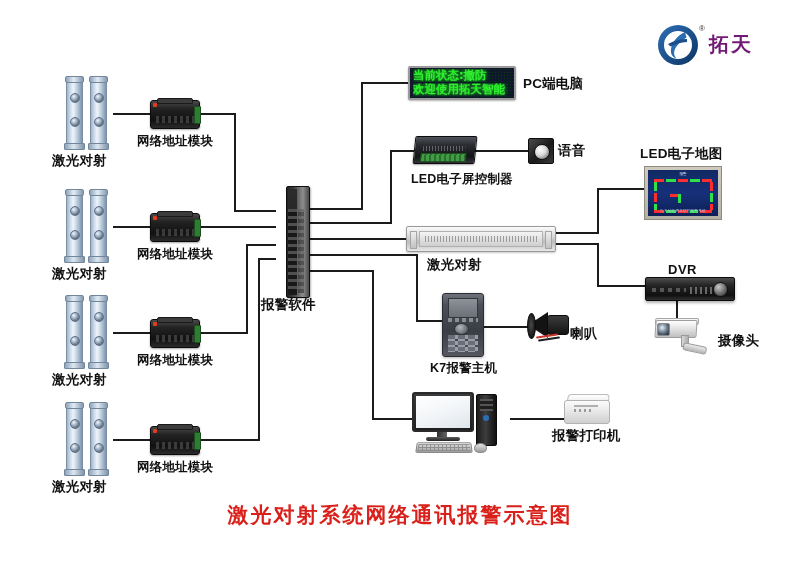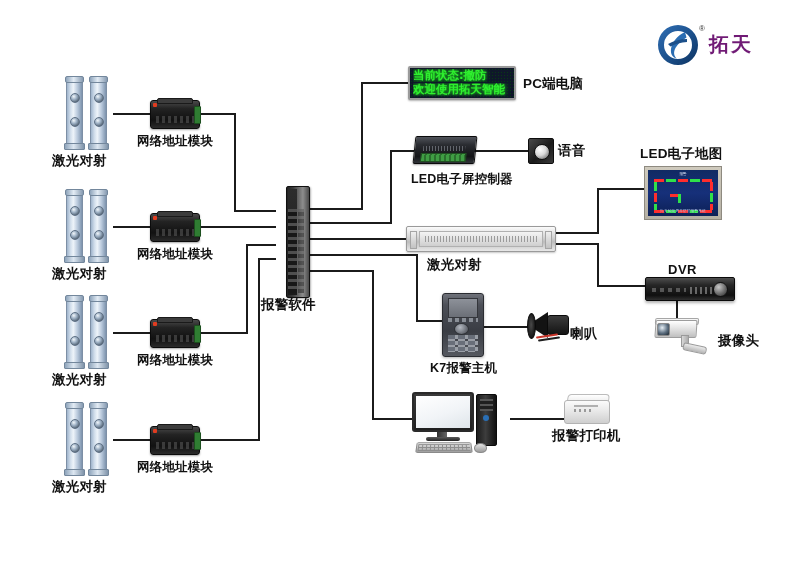--- a/index.html
+++ b/index.html
@@ -651,14 +651,15 @@
   </div>
 
   <div class="prn" style="left:564px;top:394px;">
     <span class="lid"></span>
       <span class="b"></span>
       <span class="slot"></span>
       <span class="dots"></span>
   </div>
   <div class="lbl big" style="left:552px;top:427px;font-family:Liberation Serif, serif;">报警打印机</div>
 
+  <div id="diagram-title">激光对射系统网络通讯报警示意图</div>
 
 </div>
 
 </body></html>

